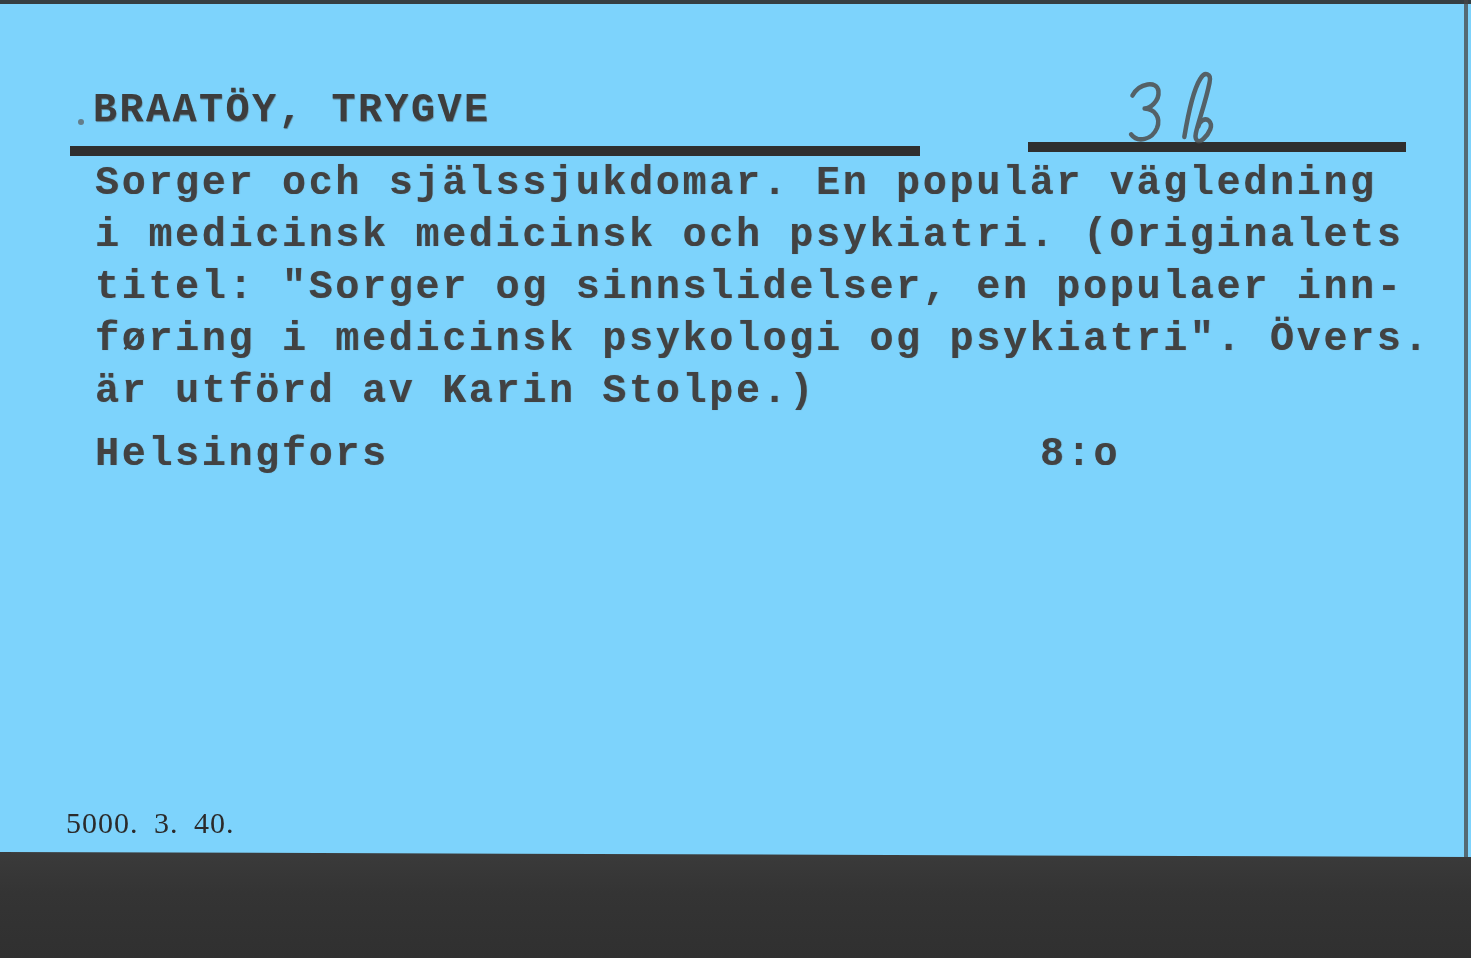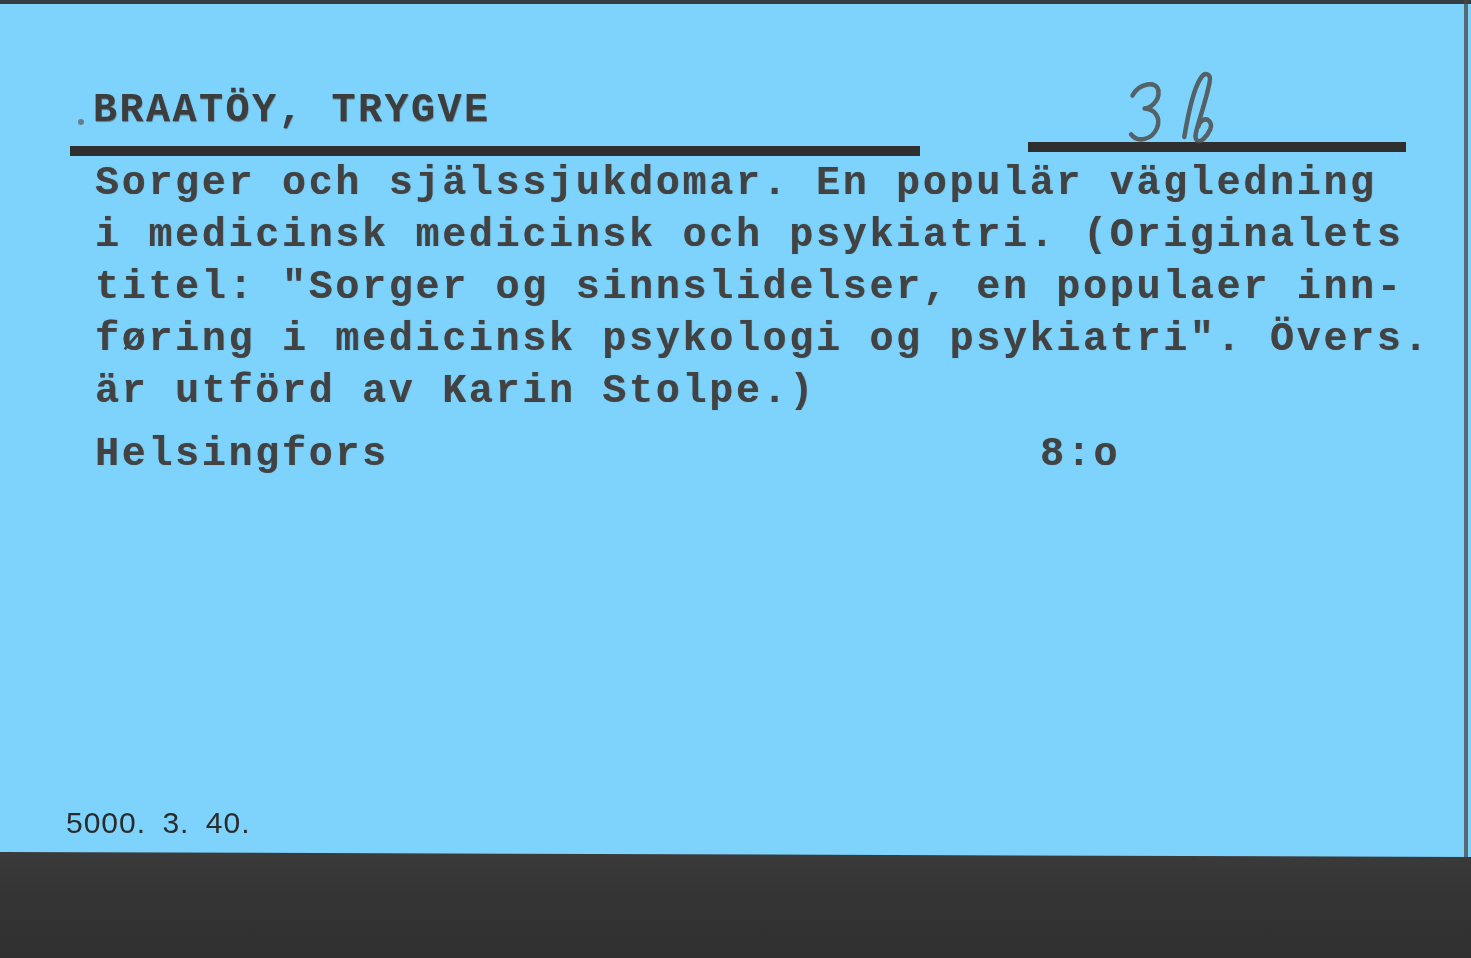--- a/index.html
+++ b/index.html
@@ -39,21 +39,21 @@
     text-shadow:0.4px 0.4px 0.8px rgba(55,55,55,.5);
   }
   .imprint { position:relative; width:1200px; }
   .imprint span { position:absolute; top:11px; }
   .imprint .place  { left:0; }
   .imprint .year   { left:400px; }
   .imprint .pages  { left:680px; }
   .imprint .format { left:945px; }
   .print-code {
     position:absolute; left:66px; top:806px;
-    font-family:Liberation Sans, sans-serif;
+    font-family:Liberation Serif, serif;
     font-size:30px; color:#2b2b2b; letter-spacing:1px; word-spacing:7px;
   }
   .bottom-bar {
     position:absolute; left:0; top:850px; width:100%; height:108px;
     background:linear-gradient(180deg,#3b3b3b 0%,#343434 40%,#303030 100%);
     clip-path:polygon(0 2px, 100% 7px, 100% 100%, 0 100%);
   }
 </style>
 </head>
 <body>

